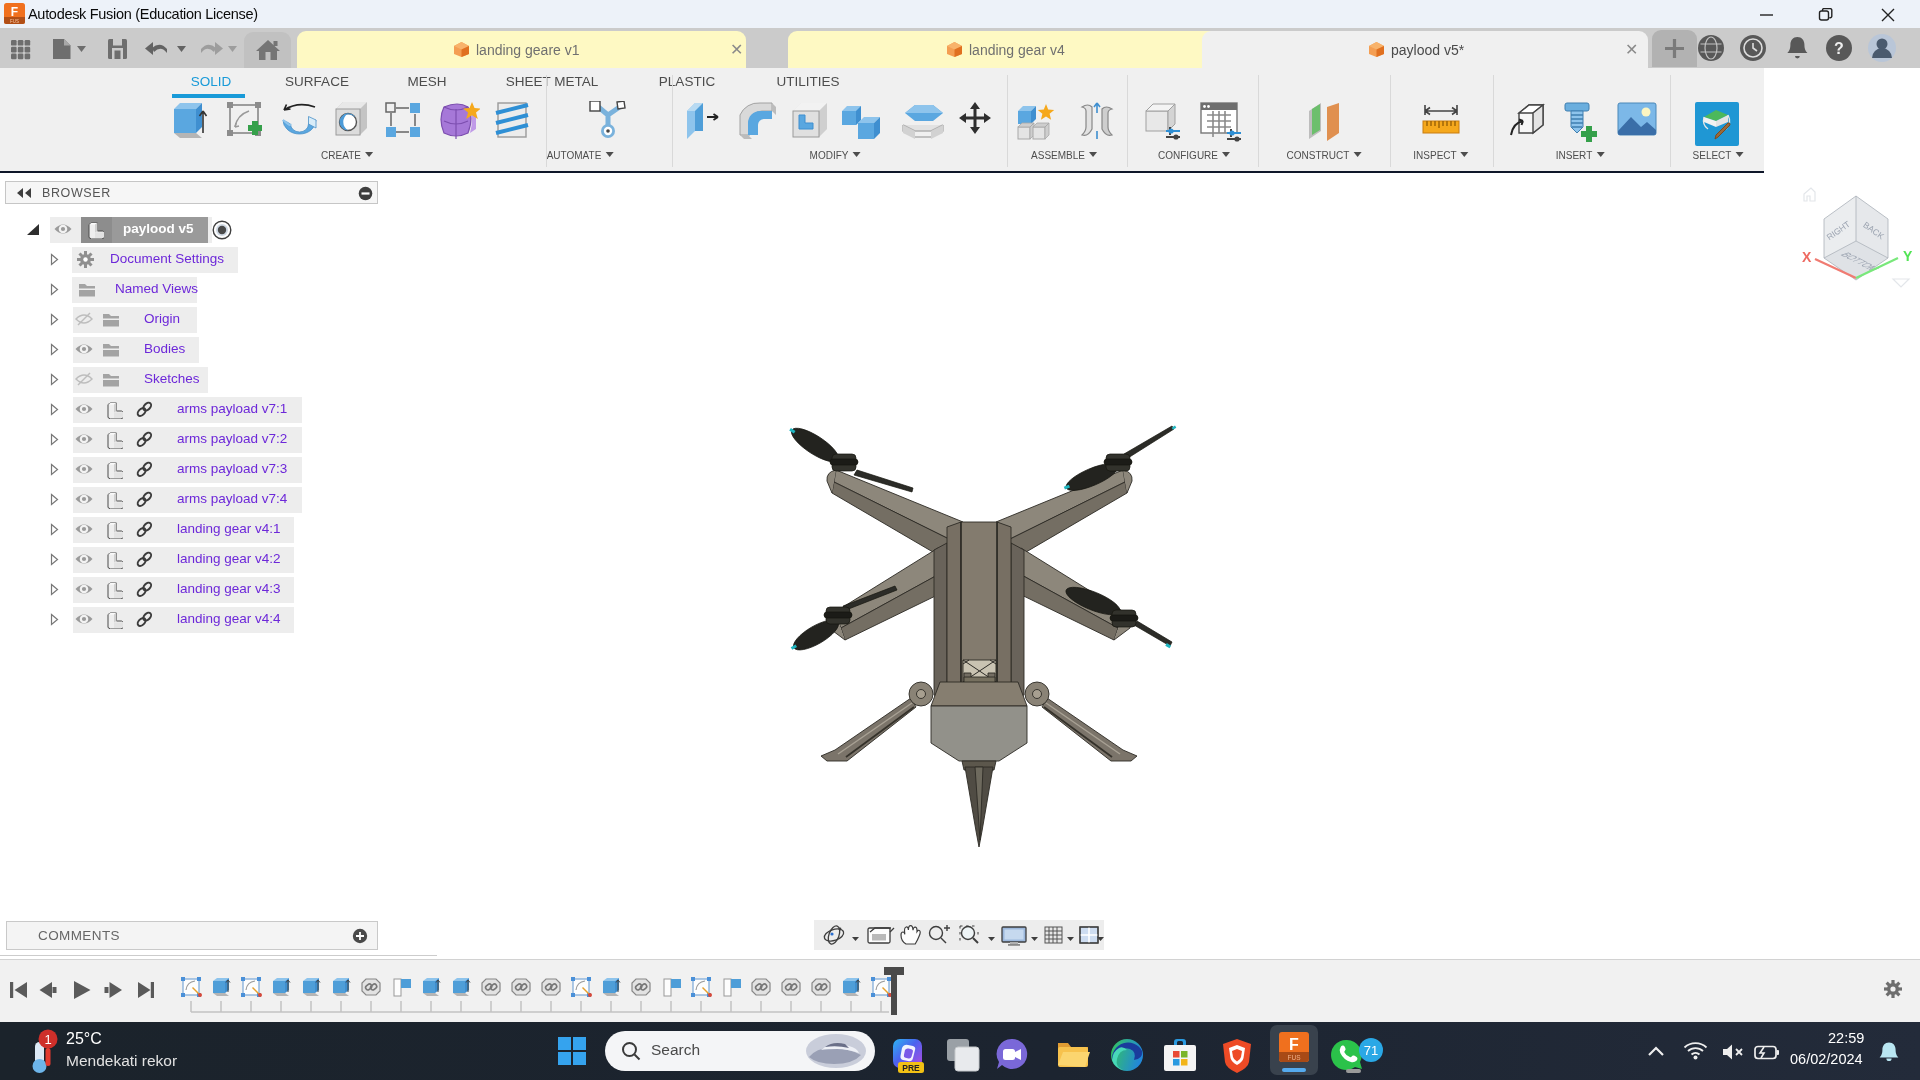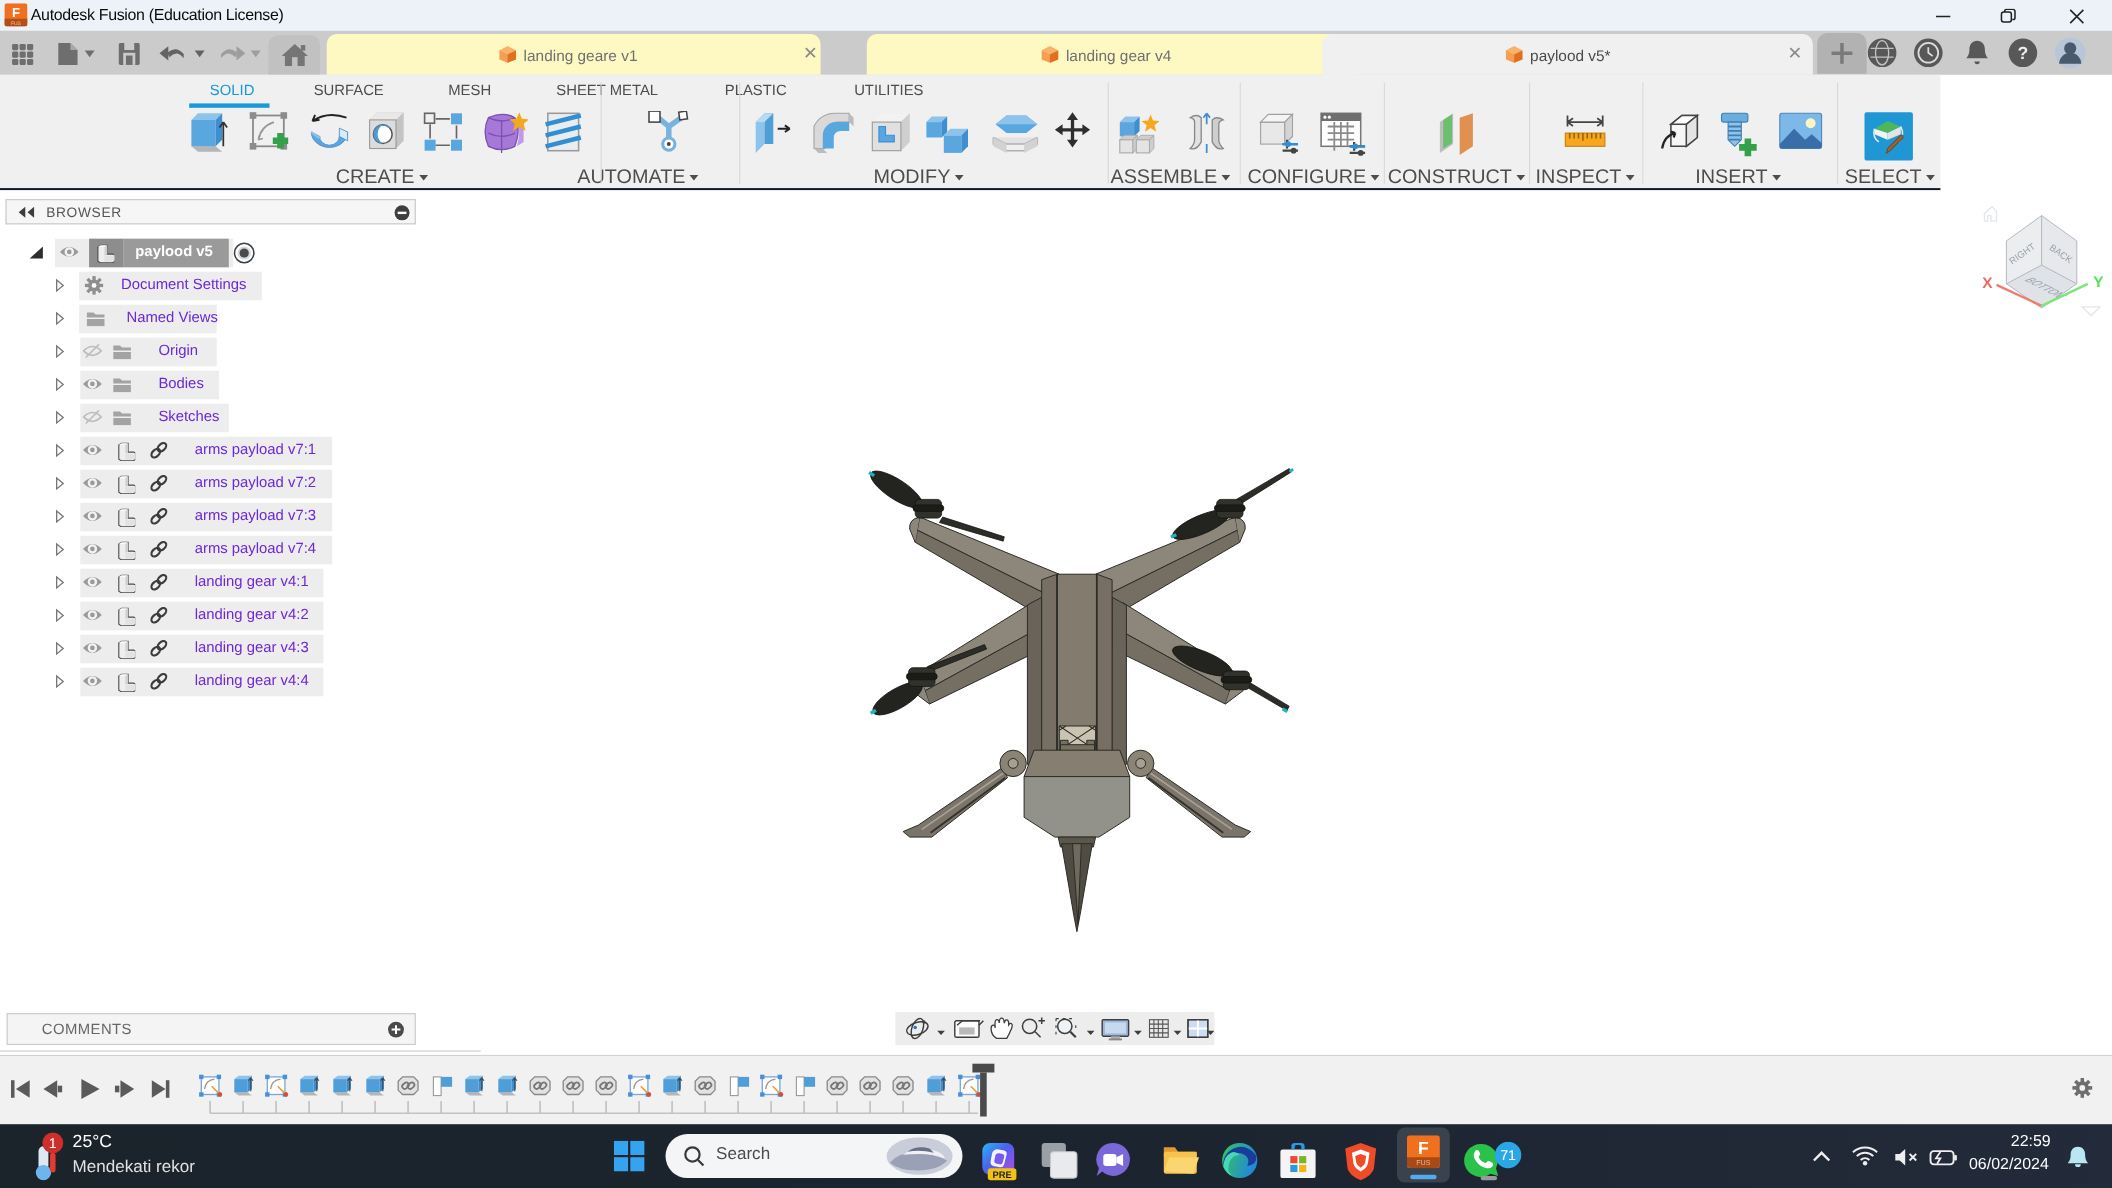--- a/index.html
+++ b/index.html
@@ -12,21 +12,21 @@
 .dtab.active{background:#f0f0f0}
 .dtabtxt{position:absolute;top:11px;font-size:14px;color:#707070;white-space:nowrap}
 .dtab.active .dtabtxt{color:#4a4a4a}
 .tabx{position:absolute;top:12px;width:14px;height:14px;color:#8a8a8a;font-size:16px;line-height:13px}
 
 #ribbon{position:absolute;left:0;top:68px;width:1764px;height:105px;background:#f0f0f0;border-bottom:2px solid #0f172a}
 .wstab{position:absolute;top:6px;font-size:13.5px;color:#4d4d4d;transform:translateX(-50%)}
 .wstab.on{color:#189ad8}
 #solidline{position:absolute;left:172px;top:26px;width:73px;height:4px;background:#189ad8}
 #designbtn{position:absolute;left:16px;top:15px;width:135px;height:74px;border:1px solid #c9c9c9;border-radius:6px;background:#f2f2f2;text-align:center;line-height:72px;font-size:14.5px;font-weight:bold;color:#333;letter-spacing:.5px}
-.glabel{position:absolute;top:82px;font-size:18px;color:#4d4d4d;transform:translateX(-50%);white-space:nowrap}
+.glabel{position:absolute;top:82px;font-size:10px;color:#4d4d4d;transform:translateX(-50%);white-space:nowrap}
 .rsep{position:absolute;top:7px;width:1px;height:92px;background:#d9d9d9}
 .dnarrow{display:inline-block;width:0;height:0;border-left:4px solid transparent;border-right:4px solid transparent;border-top:5px solid #4d4d4d;margin-left:4px;vertical-align:2px}
 .ricon{position:absolute;top:33px;transform:translateX(-50%)}
 
 .brrow{position:absolute;left:0;height:30px;width:380px}
 .chip{position:absolute;top:2px;height:26px;background:#ededed}
 .brtxt{position:absolute;top:6px;font-size:13.5px;color:#6d28d9;white-space:nowrap}
 
 #commentsbar{position:absolute;left:6px;top:921px;width:372px;height:29px;background:#f4f4f4;border:1px solid #c9c9c9}
 #timeline{position:absolute;left:0;top:959px;width:1920px;height:63px;background:#f1f1f1;border-top:1px solid #d2d2d2}

